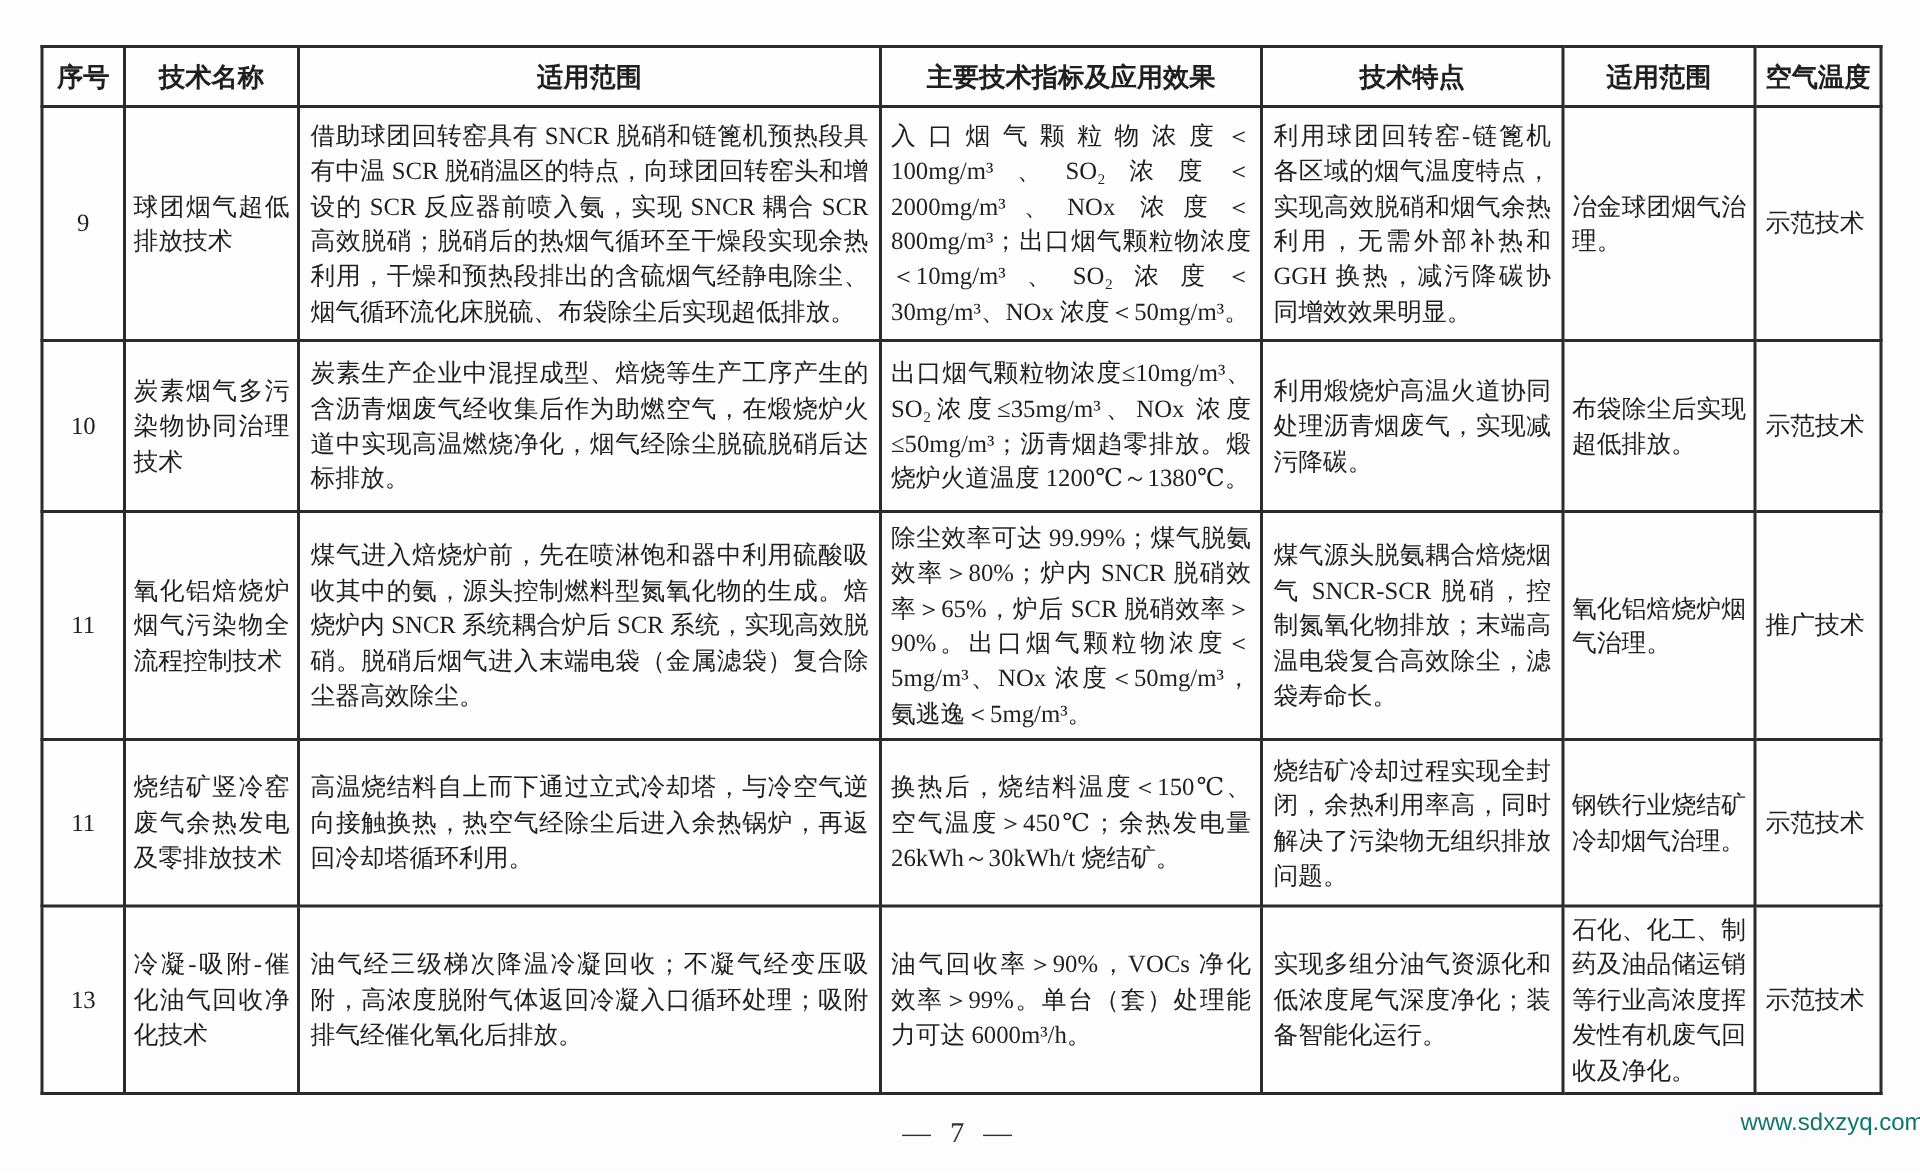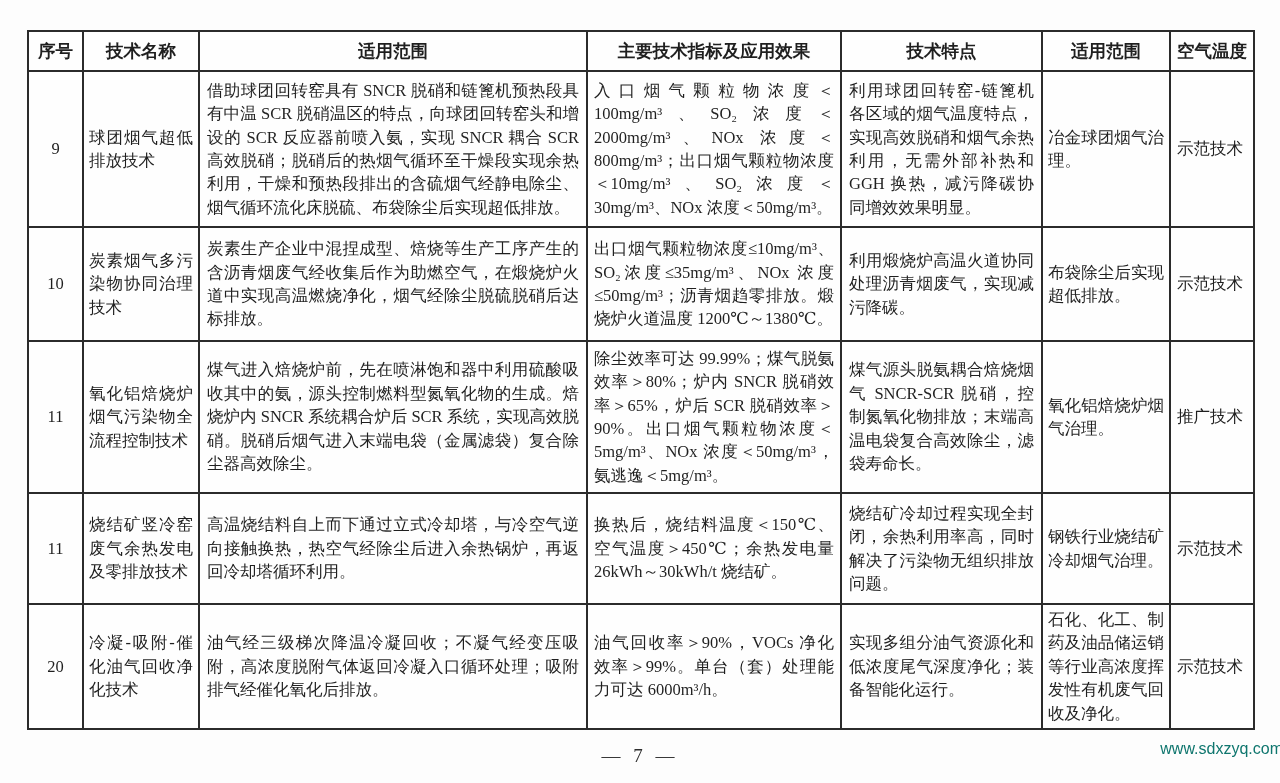--- a/index.html
+++ b/index.html
@@ -130,21 +130,21 @@
         <tr class="r-12">
       <td class="c-index">11</td>
       <td class="c-name">烧结矿竖冷窑废气余热发电及零排放技术</td>
       <td class="c-process">高温烧结料自上而下通过立式冷却塔，与冷空气逆向接触换热，热空气经除尘后进入余热锅炉，再返回冷却塔循环利用。</td>
       <td class="c-indic">换热后，烧结料温度＜150℃、空气温度＞450℃；余热发电量 26kWh～30kWh/t 烧结矿。</td>
       <td class="c-feat">烧结矿冷却过程实现全封闭，余热利用率高，同时解决了污染物无组织排放问题。</td>
       <td class="c-scope">钢铁行业烧结矿冷却烟气治理。</td>
       <td class="c-cat">示范技术</td>
     </tr>
         <tr class="r-13">
-      <td class="c-index">20</td>
+      <td class="c-index">13</td>
       <td class="c-name">冷凝-吸附-催化油气回收净化技术</td>
       <td class="c-process">油气经三级梯次降温冷凝回收；不凝气经变压吸附，高浓度脱附气体返回冷凝入口循环处理；吸附排气经催化氧化后排放。</td>
       <td class="c-indic">油气回收率＞90%，VOCs 净化效率＞99%。单台（套）处理能力可达 6000m³/h。</td>
       <td class="c-feat">实现多组分油气资源化和低浓度尾气深度净化；装备智能化运行。</td>
       <td class="c-scope">石化、化工、制药及油品储运销等行业高浓度挥发性有机废气回收及净化。</td>
       <td class="c-cat">示范技术</td>
     </tr>
       </tbody>
   </table>
 

